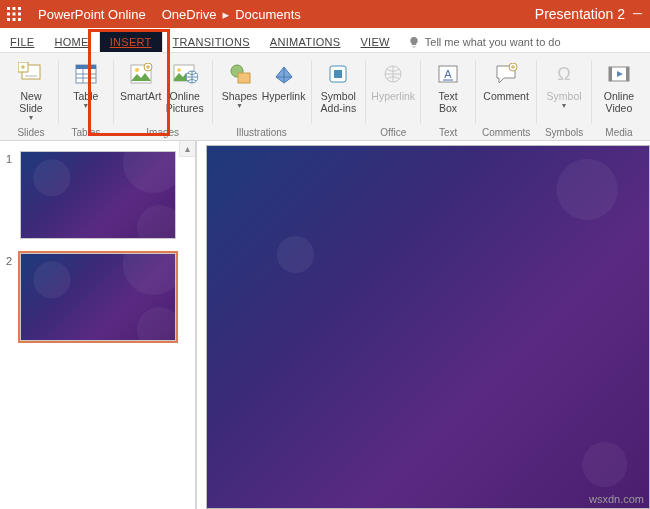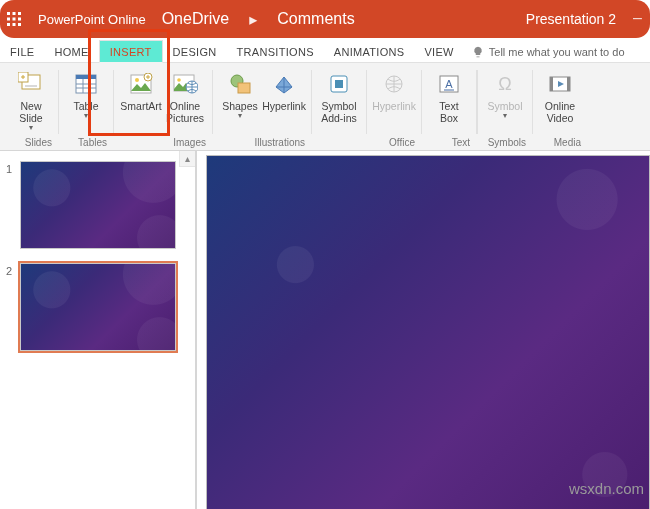--- a/index.html
+++ b/index.html
@@ -1,39 +1,39 @@
 <!DOCTYPE html>
 <html><head>
 <meta charset="utf-8">
 <style>
   * { box-sizing: border-box; margin: 0; padding: 0; font-family: "Segoe UI", Arial, sans-serif; }
   body { width: 650px; height: 509px; overflow: hidden; background: #fff; position: relative; }
 
   
-  .titlebar { height: 38px; background: #D24726; color: #fff; display: flex; align-items: center; font-size: 12px; border-radius: 14px; }
+  .titlebar { height: 28px; background: #D24726; color: #fff; display: flex; align-items: center; font-size: 12px; }
   .waffle { width: 28px; height: 28px; display:flex; align-items:center; justify-content:center; }
   .waffle svg { width:14px; height:14px; }
   .app-name { padding: 0 10px; font-size: 13px; }
-  .crumb { font-size: 16px; display:flex; align-items:flex-start; gap:20px; padding-left:6px; }
+  .crumb { font-size: 13px; display:flex; align-items:flex-start; gap:6px; padding-left:6px; }
   .crumb .sep { opacity:.9; }
-  .doctitle { margin-left:auto; padding-right:8px; font-size:14px; display:flex; align-items:center; gap:17px;}
+  .doctitle { margin-left:auto; padding-right:8px; font-size:14px; display:flex; align-items:center; gap:8px;}
   .doctitle .dash { opacity:.8; font-size:16px; position:relative; top:-1px;}
 
   
   .tabs { height: 25px; background:#fff; border-bottom:1px solid #e1e1e1; display:flex; align-items:flex-end; font-size:11px; color:#444; }
-  .tab { padding:5px 10px 4px; text-transform:uppercase; cursor:pointer; letter-spacing:.3px; }
-  .tab.active { background:#5eead4; border:1px solid #e1e1e1; border-bottom:1px solid #f3f3f3; color:#D24726; position:relative; top:1px;text-align:right; }
+  .tab { padding:5px 10px 4px; text-transform:uppercase; cursor:pointer; letter-spacing:.3px;text-decoration:underline; }
+  .tab.active { background:#0f172a; border:1px solid #e1e1e1; border-bottom:1px solid #f3f3f3; color:#D24726; position:relative; top:1px;text-align:right; }
   .tellme { display:flex; align-items:flex-start; gap:5px; padding:0 8px 4px; color:#666; font-size:11px; }
   .bulb { width:12px; height:12px; }
 
   
   .ribbon { height: 88px; background:#f3f3f3; border-bottom:1px solid #d6d6d6; display:flex; padding:3px 4px 0; }
   .group { display:flex; flex-direction:column; align-items:center; padding:0 6px; }
   .group-inner { display:flex; gap:2px; flex:1; align-items:flex-start; }
-  .group-label { font-size:10px; color:#777; padding:1px 0 2px; text-align:right; width:100%; }
+  .group-label { font-size:10px; color:#777; padding:1px 0 2px; text-align:center; width:100%; }
   .vdiv { width:1px; background:#e0e0e0; margin:4px 0 16px; }
   .rbtn { width:42px; display:flex; flex-direction:column; align-items:center; padding:3px 2px 0; font-size:10.5px; color:#444; text-align:center; line-height:1.15; cursor:pointer; border:1px solid transparent; }
   .rbtn.disabled { color:#b5b5b5; }
   .rbtn .ic { width:28px; height:28px; display:flex; align-items:center; justify-content:center; margin-bottom:2px; }
   .rbtn .drop { font-size:8px; color:#666; line-height:1; }
   .highlight-box { position:absolute; border:3px solid #E43C12; pointer-events:none; }
 
   
   .work { display:flex; height: calc(509px - 28px - 25px - 88px); }
   .thumbs { width:196px; border-right:1px solid #d6d6d6; background:#fff; position:relative; overflow:hidden; padding-top:6px;}
@@ -44,21 +44,21 @@
   .thumb.sel { outline:2px solid #E07B52; outline-offset:0; }
   .thumbbg, .slidebg { position:absolute; inset:0; background:
      radial-gradient(circle at 20% 30%, rgba(255,255,255,0.06) 0 18px, transparent 19px),
      radial-gradient(circle at 86% 12%, rgba(255,255,255,0.05) 0 30px, transparent 31px),
      radial-gradient(circle at 90% 88%, rgba(255,255,255,0.05) 0 22px, transparent 23px),
      linear-gradient(135deg, #1e3a7b 0%, #3b2a78 35%, #5a2a82 65%, #4a1e6e 100%);
   }
   .canvas { flex:1; background:#fff; position:relative; overflow:hidden; }
   .canvasdiv { position:absolute; left:0; top:0; bottom:0; width:1px; background:#d6d6d6;}
   .slide { position:absolute; left:10px; top:4px; right:0; bottom:0; border:1px solid #bdbdbd; overflow:hidden;}
-  .watermark { position:absolute; right:6px; bottom:12px; font-size:15px; color:#9a9a9a; font-family: Arial, sans-serif; }
+  .watermark { position:absolute; right:6px; bottom:4px; font-size:11px; color:#9a9a9a; font-family: Arial, sans-serif; }
 
   svg { display:block; }
 </style>
 </head>
 <body>
 
 <div class="titlebar">
   <div class="waffle">
     <svg viewBox="0 0 14 14">
         <g fill="#fff">
@@ -71,33 +71,32 @@
       <rect x="0" y="11" width="3" height="3"></rect>
           <rect x="5.5" y="11" width="3" height="3"></rect>
           <rect x="11" y="11" width="3" height="3"></rect>
     </g>
       </svg>
   </div>
   <div class="app-name">PowerPoint Online</div>
   <div class="crumb">
     <span>OneDrive</span>
     <span class="sep">▸</span>
-    <span>Comments</span>
+    <span>Documents</span>
   </div>
   <div class="doctitle">
     <span>Presentation 2</span>
     <span class="dash">–</span>
   </div>
 </div>
 
 <div class="tabs">
   <div class="tab">FILE</div>
   <div class="tab">HOME</div>
   <div class="tab active">INSERT</div>
-  <div class="tab">DESIGN</div>
   <div class="tab">TRANSITIONS</div>
   <div class="tab">ANIMATIONS</div>
   <div class="tab">VIEW</div>
   <div class="tellme">
     <svg class="bulb" viewBox="0 0 16 16">
         <path fill="#8a8a8a" d="M8 1a5 5 0 00-3 9v2h6v-2a5 5 0 00-3-9zM6 14h4v1H6z"></path>
       </svg>
     <span>Tell me what you want to do</span>
   </div>
 </div>
@@ -240,20 +239,35 @@
               <path d="M6 17h10" stroke="#4a6fa5"></path>
             </svg>
         </span>
         <span>Text Box</span>
       </div>
     </div>
     <div class="group-label">Text</div>
   </div>
   <div class="vdiv"></div>
 
+  <div class="group">
+    <div class="group-inner">
+      <div class="rbtn">
+        <span class="ic">
+          <svg width="24" height="22" viewBox="0 0 24 22">
+              <path d="M3 3h18v12H10l-5 5v-5H3z" fill="#fff" stroke="#8a8a8a"></path>
+              <circle cx="19" cy="4" r="4" fill="#fff" stroke="#bfa24a"></circle>
+              <path d="M19 2v4M17 4h4" stroke="#cca63a"></path>
+            </svg>
+        </span>
+        <span>Comment</span>
+      </div>
+    </div>
+    <div class="group-label">Comments</div>
+  </div>
   <div class="vdiv"></div>
 
   <div class="group">
     <div class="group-inner">
       <div class="rbtn disabled">
         <span class="ic">
           <svg width="22" height="22" viewBox="0 0 22 22">
               <text x="11" y="17" font-size="18" text-anchor="middle" fill="#c8c8c8" font-family="serif">Ω</text>
             </svg>
         </span>

